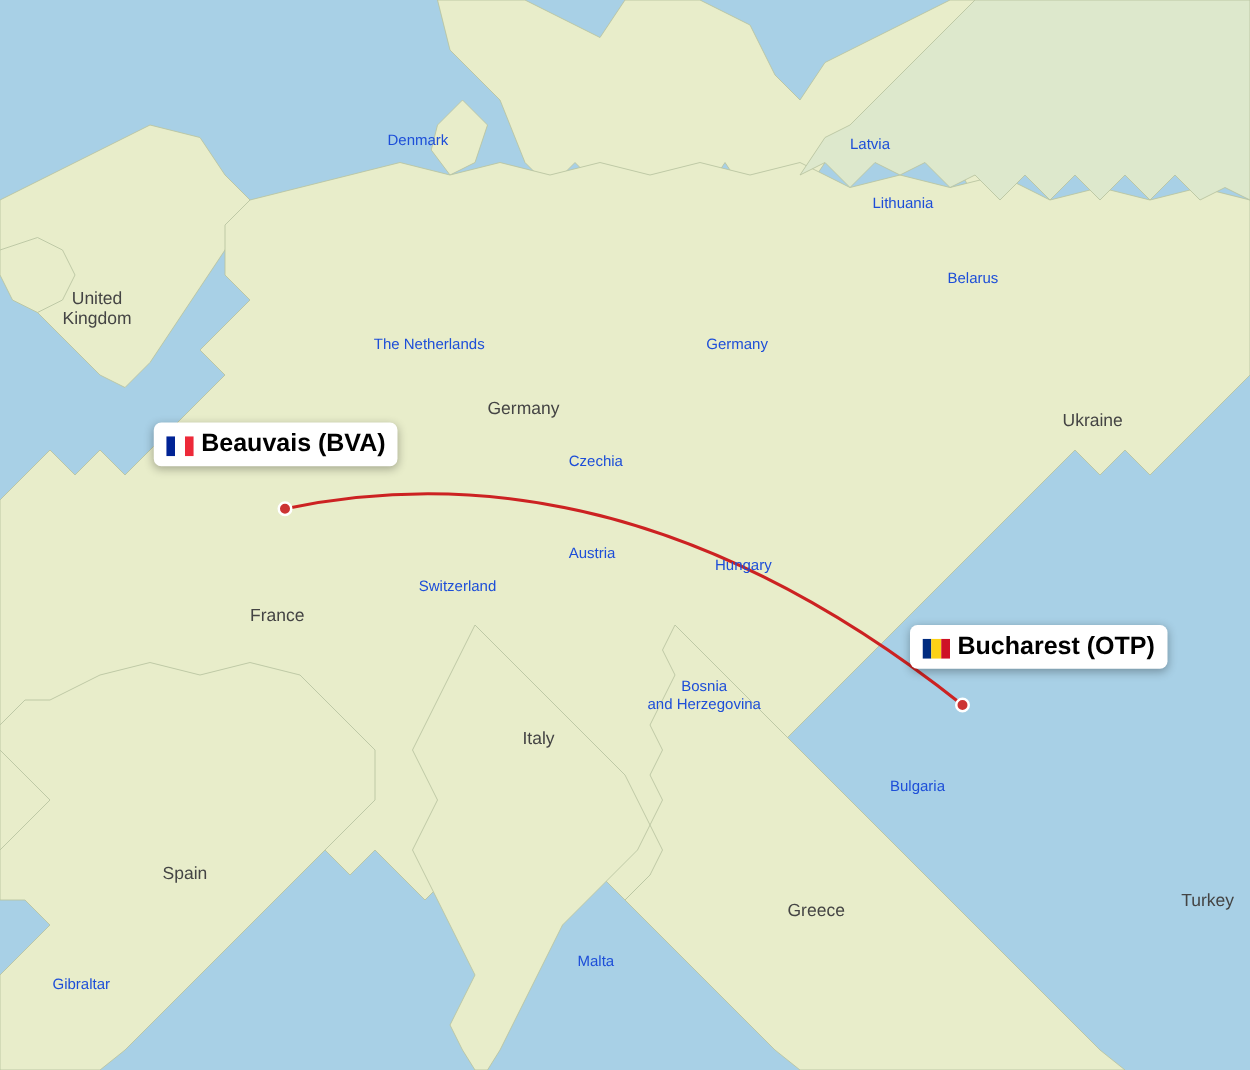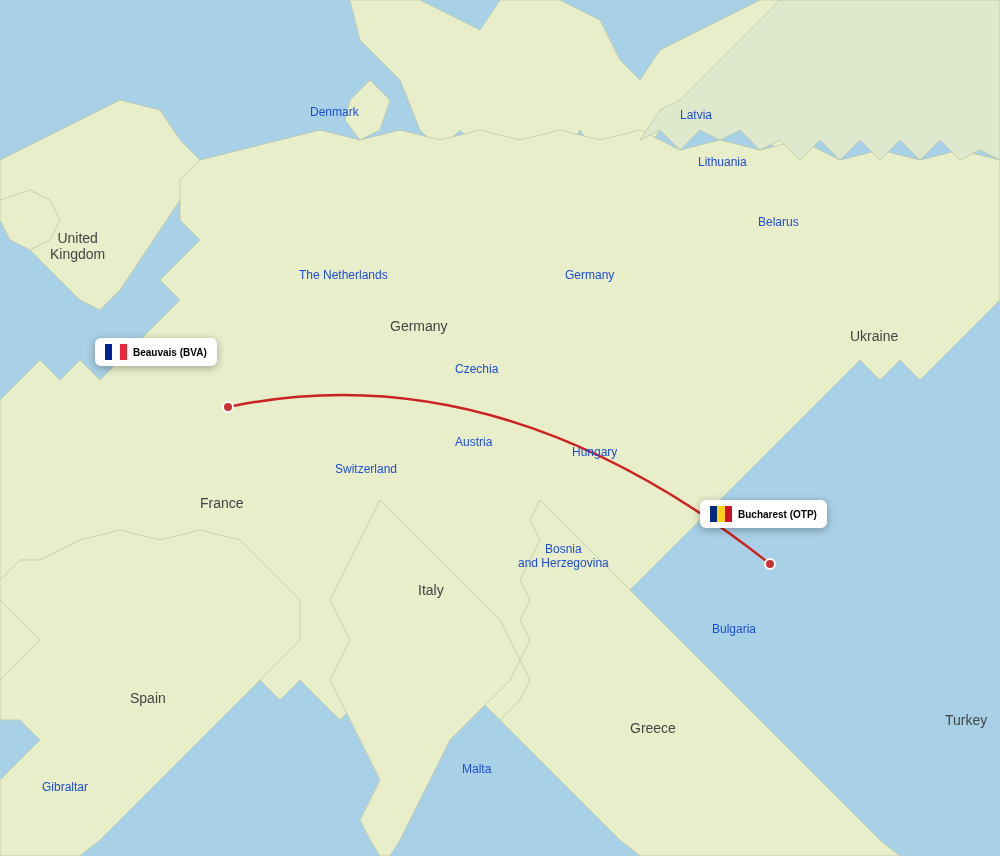--- a/index.html
+++ b/index.html
@@ -22,24 +22,25 @@
     
     .airport-label {
       position: absolute;
       background: white;
       border-radius: 6px;
       padding: 6px 10px;
       display: flex;
       align-items: center;
       gap: 6px;
       box-shadow: 0 2px 8px rgba(0,0,0,0.3);
-      font-size: 10px;
+      font-size: 20px;
       font-weight: 600;
       white-space: nowrap;
       z-index: 10;
+      margin-left: 28px;
     }
 
     .airport-label .flag {
       width: 22px;
       height: 16px;
       display: inline-block;
       flex-shrink: 0;
     }
 
     
@@ -139,21 +140,21 @@
     <circle cx="228" cy="407" r="5" fill="#cc3333" stroke="white" stroke-width="2"></circle>
 
     <circle cx="770" cy="564" r="5" fill="#cc3333" stroke="white" stroke-width="2"></circle>
 
   </svg>
 
   <div class="map-label large" style="left:50px; top:230px; text-align:center;">United<br>Kingdom</div>
   <div class="map-label" style="left:310px; top:105px;">Denmark</div>
   <div class="map-label" style="left:267px; top:268px;margin-left:32px;">The Netherlands</div>
   <div class="map-label large" style="left:390px; top:318px;">Germany</div>
-  <div class="map-label large" style="left:200px; top:495px;text-align:center;">France</div>
+  <div class="map-label large" style="left:200px; top:484px;text-align:center;">France</div>
   <div class="map-label large" style="left:130px; top:690px;">Spain</div>
   <div class="map-label" style="left:335px; top:462px;">Switzerland</div>
   <div class="map-label" style="left:455px; top:435px;">Austria</div>
   <div class="map-label" style="left:455px; top:362px;">Czechia</div>
   <div class="map-label" style="left:565px; top:268px;">Germany</div>
   <div class="map-label" style="left:680px; top:108px;">Latvia</div>
   <div class="map-label" style="left:698px; top:155px;">Lithuania</div>
   <div class="map-label" style="left:758px; top:215px;">Belarus</div>
   <div class="map-label large" style="left:850px; top:328px;">Ukraine</div>
   <div class="map-label" style="left:572px; top:445px;">Hungary</div>

